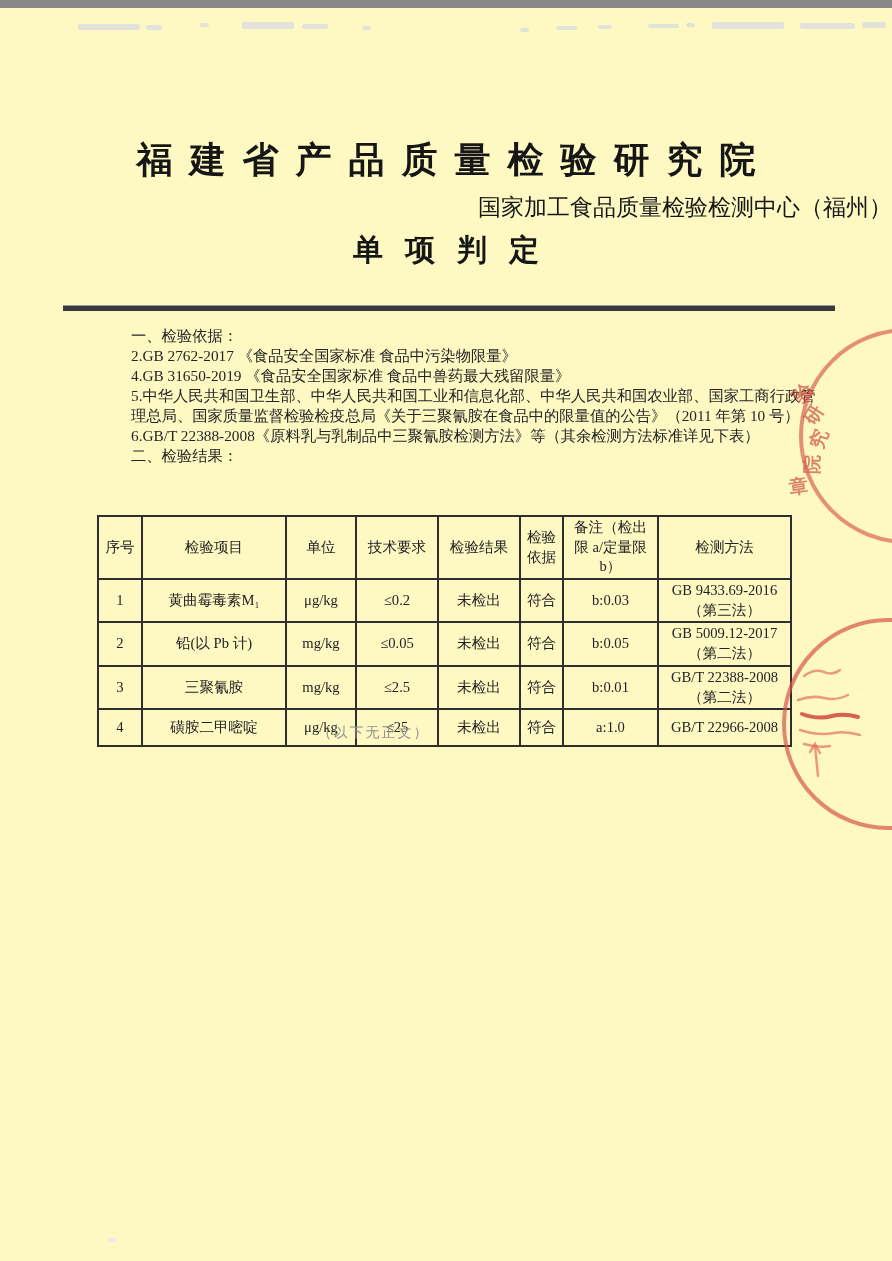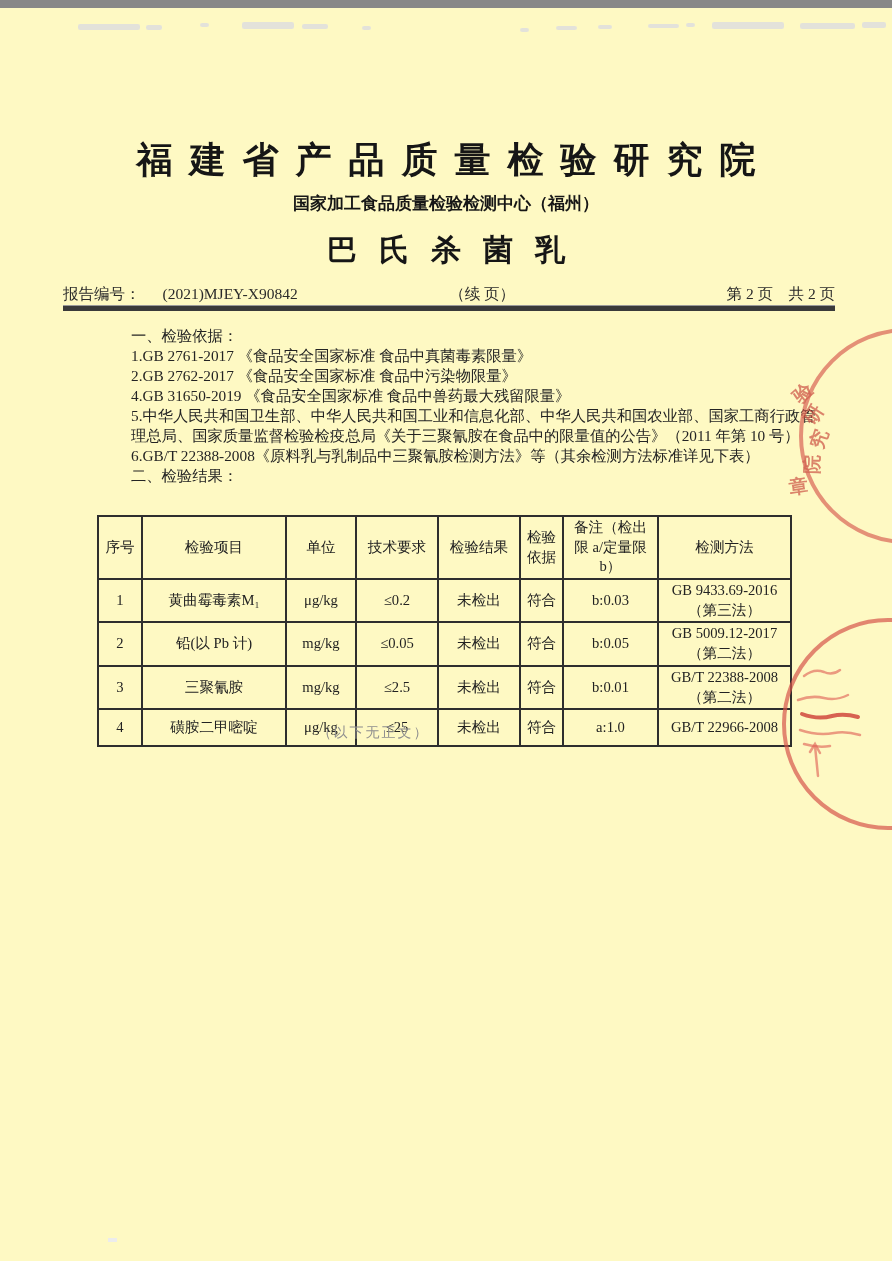--- a/index.html
+++ b/index.html
@@ -15,21 +15,21 @@
   
   .smudge{position:absolute;background:#dedede;border-radius:2px;opacity:.85;}
   
   .org-title{
     position:absolute;top:128px;left:0;width:100%;
     text-align:center;font-size:36px;font-weight:bold;
     letter-spacing:17px;text-indent:17px;color:#161616;
   }
   .center-title{
     position:absolute;top:184px;left:0;width:100%;
-    text-align:center;font-size:17px;font-weight:bold;color:#161616;
+    text-align:right;font-size:23px;font-weight:normal;color:#161616;
   }
   .report-title{
     position:absolute;top:222px;left:0;width:100%;
     text-align:center;font-size:30px;font-weight:bold;
     letter-spacing:22px;text-indent:22px;color:#161616;
   }
   
   .meta-row{
     position:absolute;top:276px;left:63px;width:772px;
     display:flex;justify-content:space-between;align-items:baseline;
@@ -91,34 +91,26 @@
     <div class="smudge" style="left:598px;top:17px;width:14px;height:4px"></div>
     <div class="smudge" style="left:648px;top:16px;width:31px;height:4px"></div>
     <div class="smudge" style="left:686px;top:15px;width:9px;height:4px"></div>
     <div class="smudge" style="left:712px;top:14px;width:72px;height:7px"></div>
     <div class="smudge" style="left:800px;top:15px;width:55px;height:6px"></div>
     <div class="smudge" style="left:862px;top:14px;width:24px;height:6px"></div>
   </div>
 
   <div class="org-title">福建省产品质量检验研究院</div>
   <div class="center-title">国家加工食品质量检验检测中心（福州）</div>
-  <div class="report-title">巴氏杀菌乳</div>
-
-  <div class="meta-row">
-    <span class="meta-left">
-      <span>报告编号：</span><span class="report-no">(2021)MJEY-X90842</span>
-    </span>
-    <span class="meta-center">（续 页）</span>
-    <span class="meta-right">第 2 页　共 2 页</span>
-  </div>
+  <div class="report-title">单项判定</div>
+
   <div class="rule"></div>
 
   <div class="body-text">
     <div>一、检验依据：</div>
-    <div>1.GB 2761-2017 《食品安全国家标准 食品中真菌毒素限量》</div>
     <div>2.GB 2762-2017 《食品安全国家标准 食品中污染物限量》</div>
     <div>4.GB 31650-2019 《食品安全国家标准 食品中兽药最大残留限量》</div>
     <div>5.中华人民共和国卫生部、中华人民共和国工业和信息化部、中华人民共和国农业部、国家工商行政管理总局、国家质量监督检验检疫总局《关于三聚氰胺在食品中的限量值的公告》（2011 年第 10 号）</div>
     <div>6.GB/T 22388-2008《原料乳与乳制品中三聚氰胺检测方法》等（其余检测方法标准详见下表）</div>
     <div>二、检验结果：</div>
   </div>
 
   <table class="results">
     <colgroup>
       <col style="width:44px">

